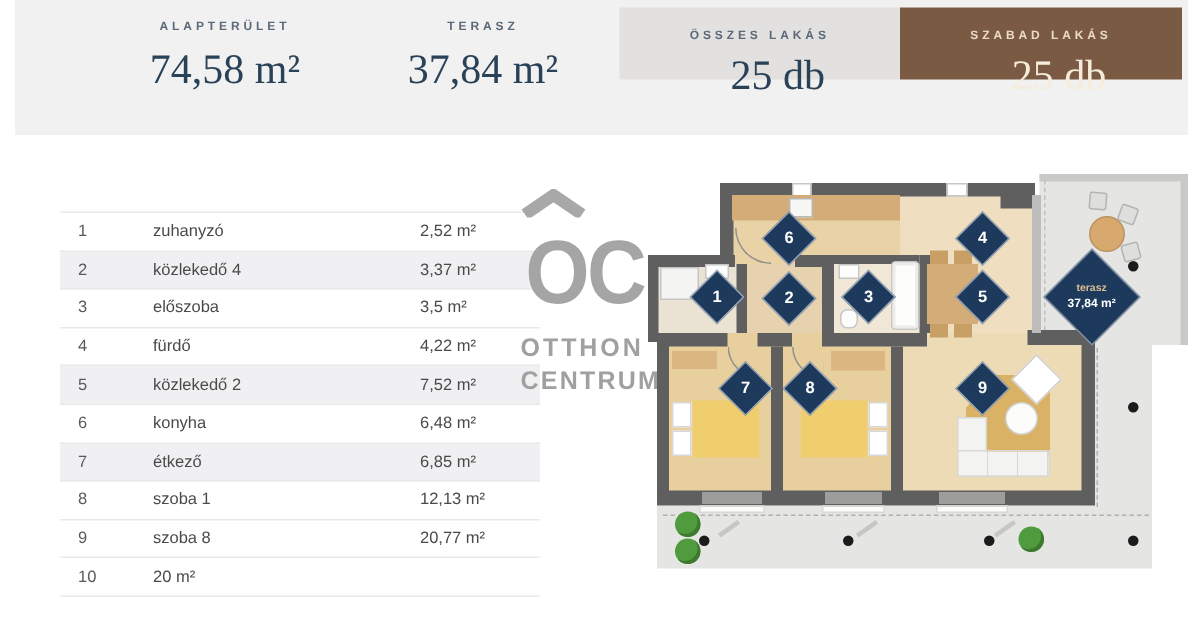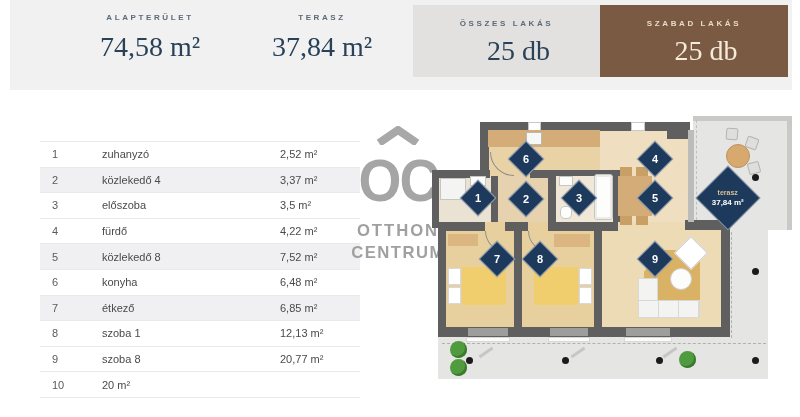--- a/index.html
+++ b/index.html
@@ -5,39 +5,39 @@
   html,body{margin:0;padding:0;background:#fff;}
   body{width:800px;height:417px;position:relative;overflow:hidden;
        font-family:"Liberation Sans", sans-serif;color:#444;}
 
   
   .band{position:absolute;left:10px;top:0;width:782px;height:90px;background:var(--band,#f1f1f2);}
   .stat{position:absolute;text-align:center;}
   .stat-label{font-size:8px;font-weight:bold;letter-spacing:2.6px;color:#5c6a78;margin-top:13px;}
   .stat-value{font-family:"Liberation Serif", serif;font-size:28px;color:var(--navy,#2a4257);margin-top:9px;}
   .stat-plain{top:0;height:90px;}
-  .stat-box{top:5px;height:72px;}
+  .stat-box{top:5px;height:48px;}
   .stat-box .stat-label{margin-top:14px;}
   .stat-box .stat-value{margin-top:7px;margin-left:24px;}
   .box-gray{background:var(--graybox,#e2e1e0);}
   .box-brown{background:var(--brown,#7b5a43);}
   .box-brown .stat-label{color:#e9dac6;}
   .box-brown .stat-value{color:#f5ecdc;}
 
   
   .rtable{position:absolute;left:40px;top:141px;width:320px;border-top:1px solid #e9e9e9;}
   .trow{display:flex;align-items:center;height:25.6px;border-bottom:1px solid #e9e9e9;
         font-size:11px;color:#4a4a4a;box-sizing:border-box;}
   .trow.shaded{background:#f0f0f2;}
   .tnum{width:50px;padding-left:12px;color:#5a5a5a;}
   .tname{width:178px;}
   .tarea{flex:1;}
 
   
-  .wmark{position:absolute;left:346px;top:126px;width:104px;text-align:center;z-index:0;color:#a5a5a5;}
+  .wmark{position:absolute;left:346px;top:126px;width:104px;z-index:0;color:#a5a5a5;}
   .wm-oc{font-size:60px;font-weight:bold;line-height:1.05;letter-spacing:-2px;transform:scaleX(.92);margin-top:0;}
   .wm-l1{font-size:17px;font-weight:bold;letter-spacing:2px;transform:scaleX(.98);margin-top:9px;color:#a0a0a0;}
   .wm-l2{font-size:17px;font-weight:bold;letter-spacing:1.5px;transform:scaleX(.98);margin-top:2px;color:#a0a0a0;}
 
   
   .plan{position:absolute;left:430px;top:110px;width:368px;height:270px;z-index:1;}
   .pf{position:absolute;box-sizing:border-box;}
   .terr{background:#e5e5e3;}
   .wall{background:#5f5f5f;}
   .arc{border:1px solid #909090;border-top:none;border-right:none;border-radius:0 0 0 100%;}
@@ -95,21 +95,21 @@
       <span class="tname">előszoba</span>
       <span class="tarea">3,5 m²</span>
     </div>
     <div class="trow">
       <span class="tnum">4</span>
       <span class="tname">fürdő</span>
       <span class="tarea">4,22 m²</span>
     </div>
     <div class="trow shaded">
       <span class="tnum">5</span>
-      <span class="tname">közlekedő 8</span>
+      <span class="tname">közlekedő 2</span>
       <span class="tarea">7,52 m²</span>
     </div>
     <div class="trow">
       <span class="tnum">6</span>
       <span class="tname">konyha</span>
       <span class="tarea">6,48 m²</span>
     </div>
     <div class="trow shaded">
       <span class="tnum">7</span>
       <span class="tname">étkező</span>

